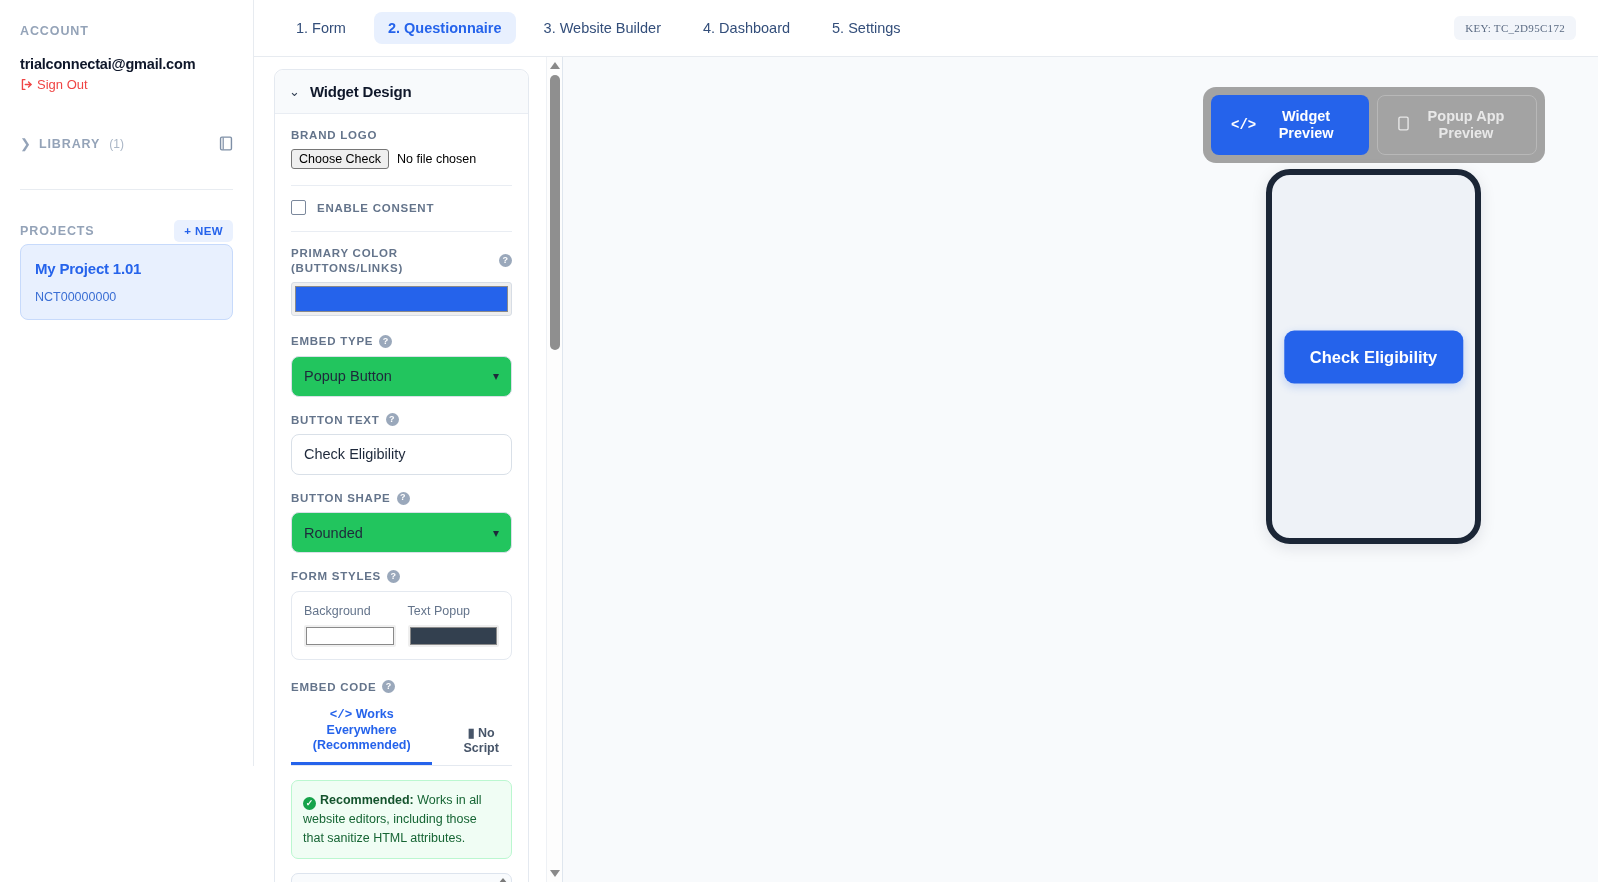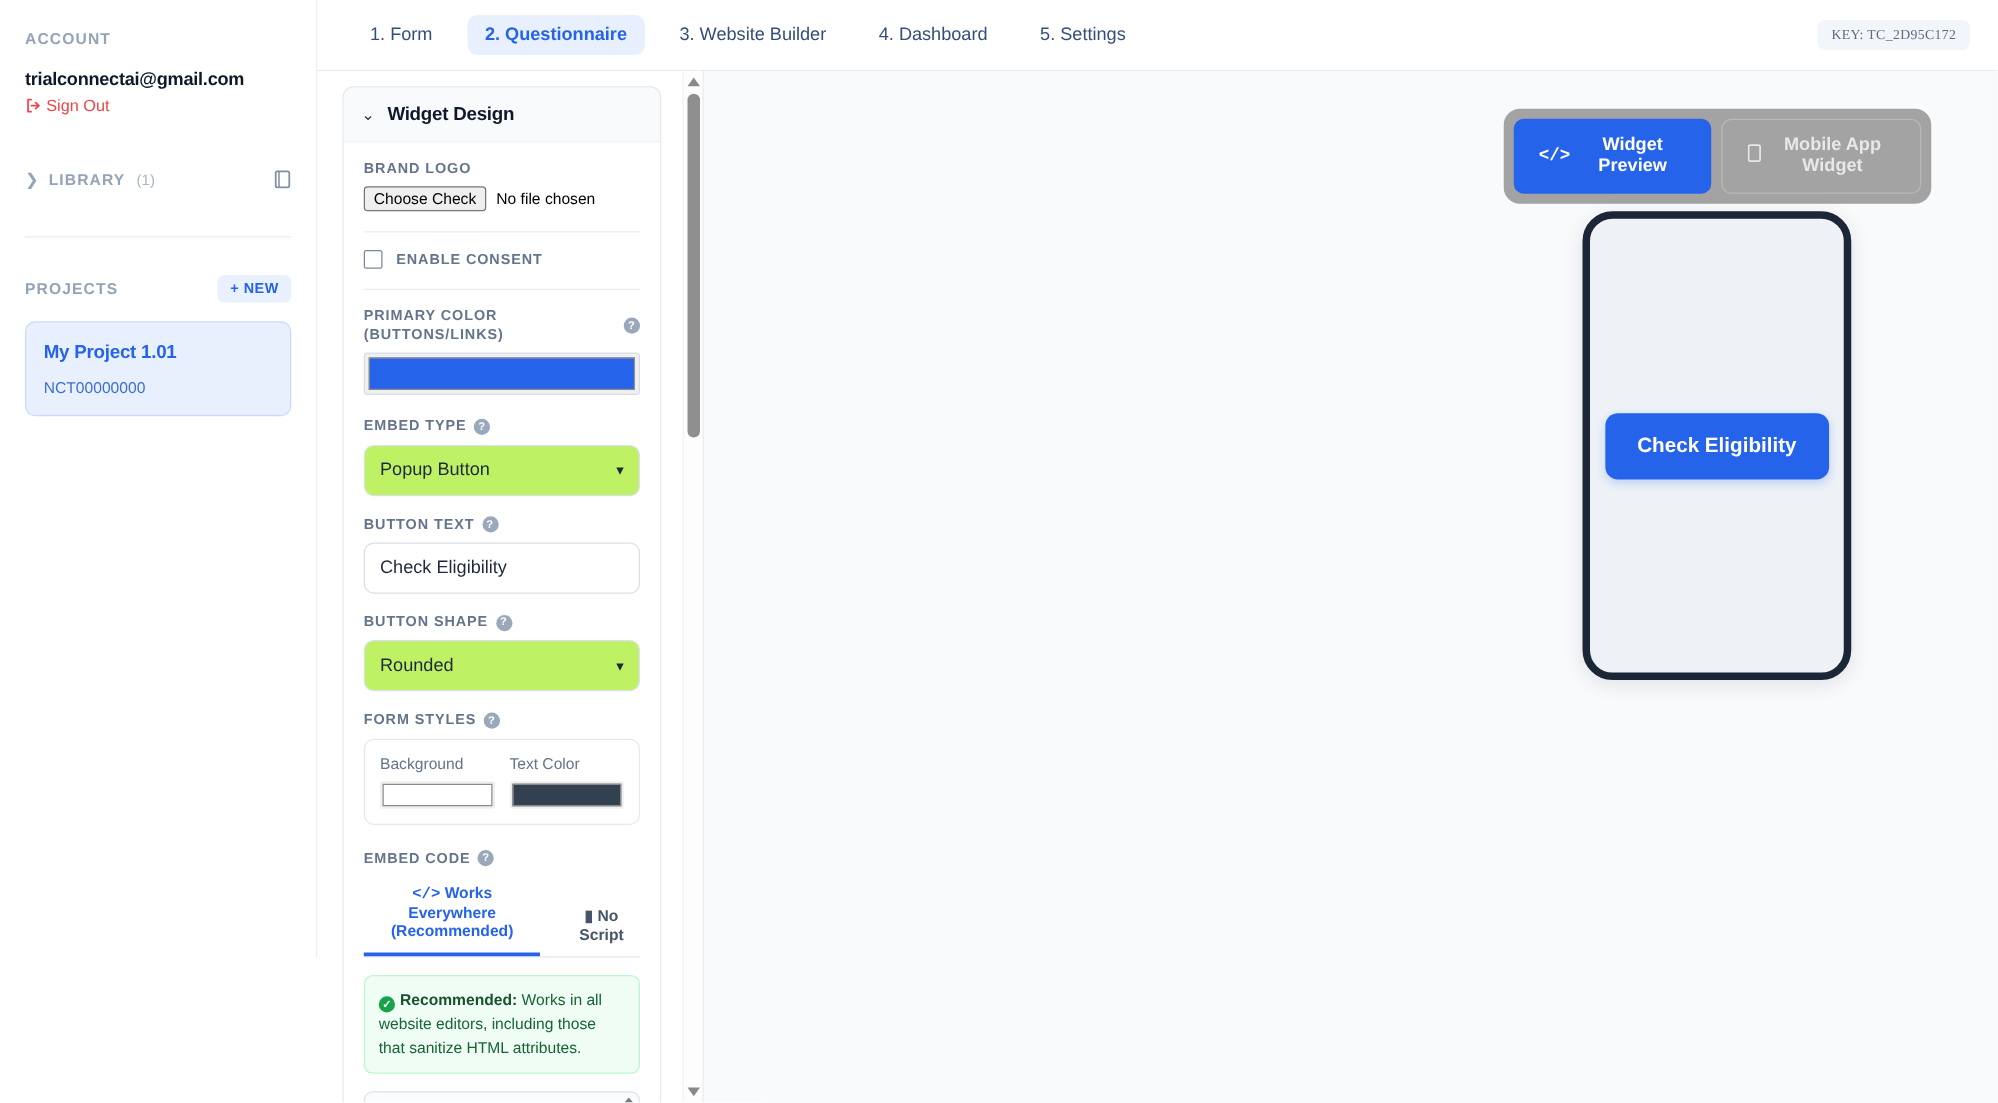--- a/index.html
+++ b/index.html
@@ -58,21 +58,21 @@
   .projects-label {
     font-size: 12.5px; font-weight: bold; letter-spacing: .9px; color: #94a3b8;
   }
   .new-btn {
     background: #eaf1fe; color: #2563eb; font-size: 11.5px; font-weight: bold;
     letter-spacing: .4px; border: none; border-radius: 5px;
     padding: 5px 10px; cursor: pointer;
   }
 
   .project-card {
-    margin-top: 15px; background: #e8f0fe; border: 1px solid #c7dafb;
+    margin-top: 2px; background: #e8f0fe; border: 1px solid #c7dafb;
     border-radius: 8px; padding: 15px 14px 15px 14px; cursor: pointer;
   }
   .project-title {
     font-size: 15px; font-weight: bold; color: #2563eb; letter-spacing: -.2px;
   }
   .project-sub { font-size: 12.5px; color: #3b6fd4; margin-top: 13px; }
 
   
   .main { flex: 1 1 auto; display: flex; flex-direction: column; min-width: 0; }
 
@@ -152,21 +152,21 @@
   }
 
   .color-wrap {
     background: #efefef; border: 1px solid #d7dde5; border-radius: 3px;
     padding: 3px; margin-bottom: 18px;
   }
   .color-swatch { height: 26px; border: 1px solid #8a8a8a; cursor: pointer; }
 
   .select {
     width: 100%; height: 41px; border: 1px solid #d9e0e8; border-radius: 8px;
-    background: #bef264; padding: 0 12px; font-size: 14.5px; color: #1e293b;
+    background: #22c55e; padding: 0 12px; font-size: 14.5px; color: #1e293b;
     display: flex; align-items: center; cursor: pointer;
     margin-bottom: 16px; position: relative;
   }
   .select .caret {
     margin-left: auto; color: #1e293b; font-size: 12px; line-height:1;
   }
   .input {
     width: 100%; height: 41px; border: 1px solid #d9e0e8; border-radius: 8px;
     background: #fff; padding: 0 12px; font-size: 14.5px; color: #1e293b;
     display: flex; align-items: center; margin-bottom: 16px;
@@ -390,21 +390,21 @@
                 <span class="help">?</span>
               </div>
               <div class="styles-box">
                 <div class="style-col">
                   <div class="style-cap">Background</div>
                   <div class="style-sw-wrap">
                     <div class="style-sw" id="sw-bg" style="background: rgb(255, 255, 255);"></div>
                   </div>
                 </div>
                 <div class="style-col">
-                  <div class="style-cap">Text Color</div>
+                  <div class="style-cap">Text Popup</div>
                   <div class="style-sw-wrap">
                     <div class="style-sw" id="sw-text" style="background: rgb(51, 64, 79);"></div>
                   </div>
                 </div>
               </div>
 
               <div class="fld-label">
                 <span>EMBED CODE</span>
                 <span class="help">?</span>
               </div>
@@ -450,21 +450,21 @@
           <div class="tg on">
             <span class="mono">&lt;/&gt;</span>
             <span>Widget Preview</span>
           </div>
           <div class="tg off">
             <span>
               <svg width="11" height="15" viewBox="0 0 12 16" fill="none" stroke="#e8e8e8" stroke-width="1.5">
                 <rect x="1" y="1" width="10" height="14" rx="1.6"></rect>
               </svg>
             </span>
-            <span>Mobile App Widget</span>
+            <span>Popup App Preview</span>
           </div>
         </div>
 
         <div class="phone">
           <div class="cta">Check Eligibility</div>
         </div>
 
       </div>
 
     </div>

